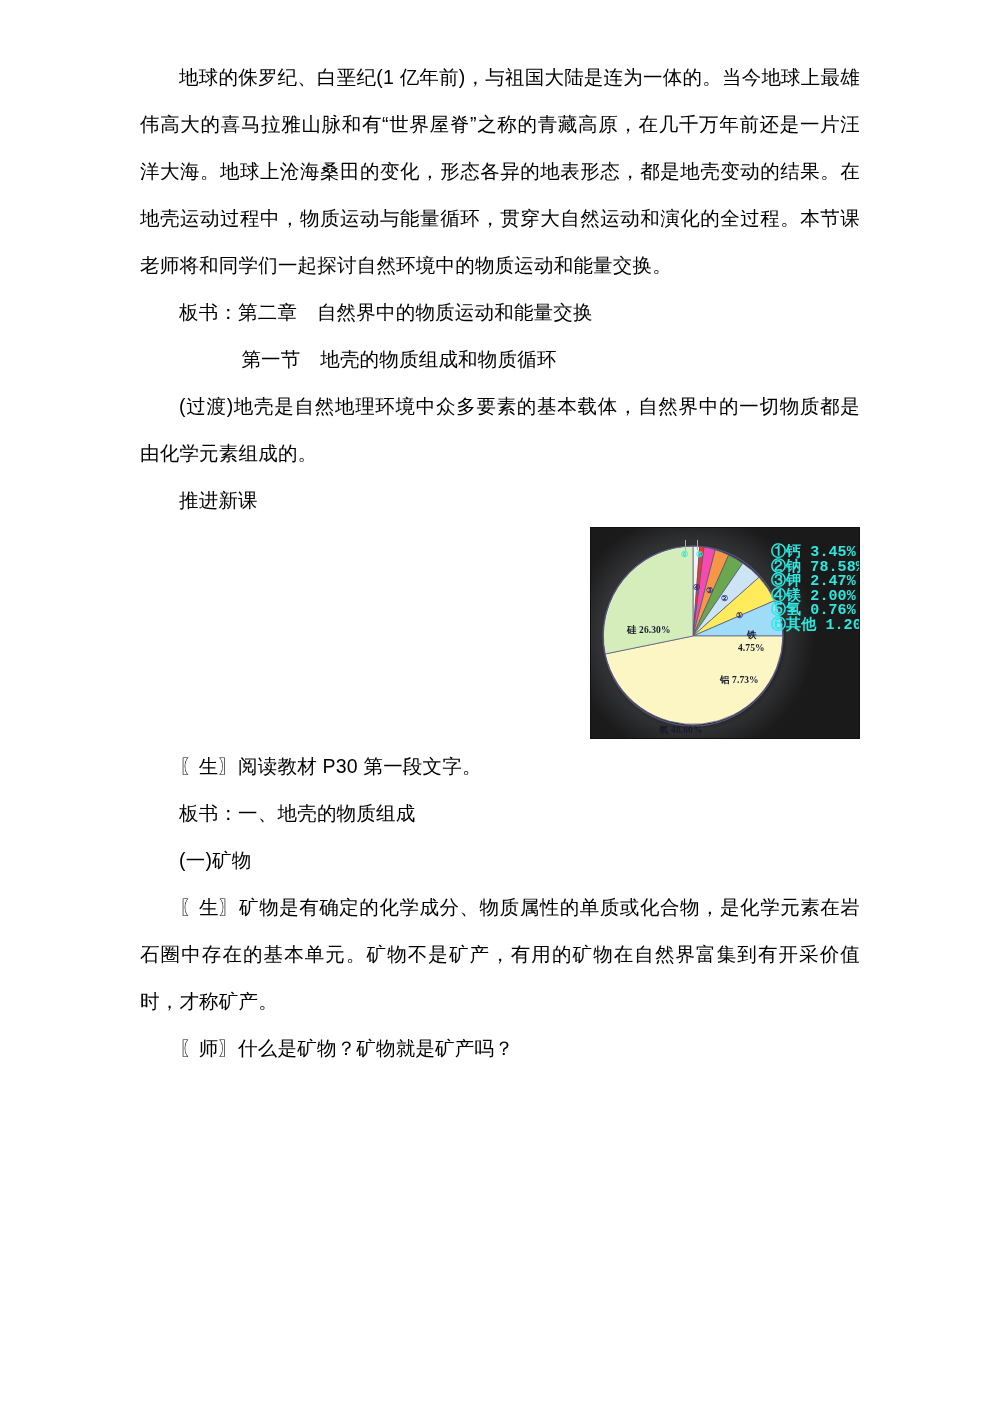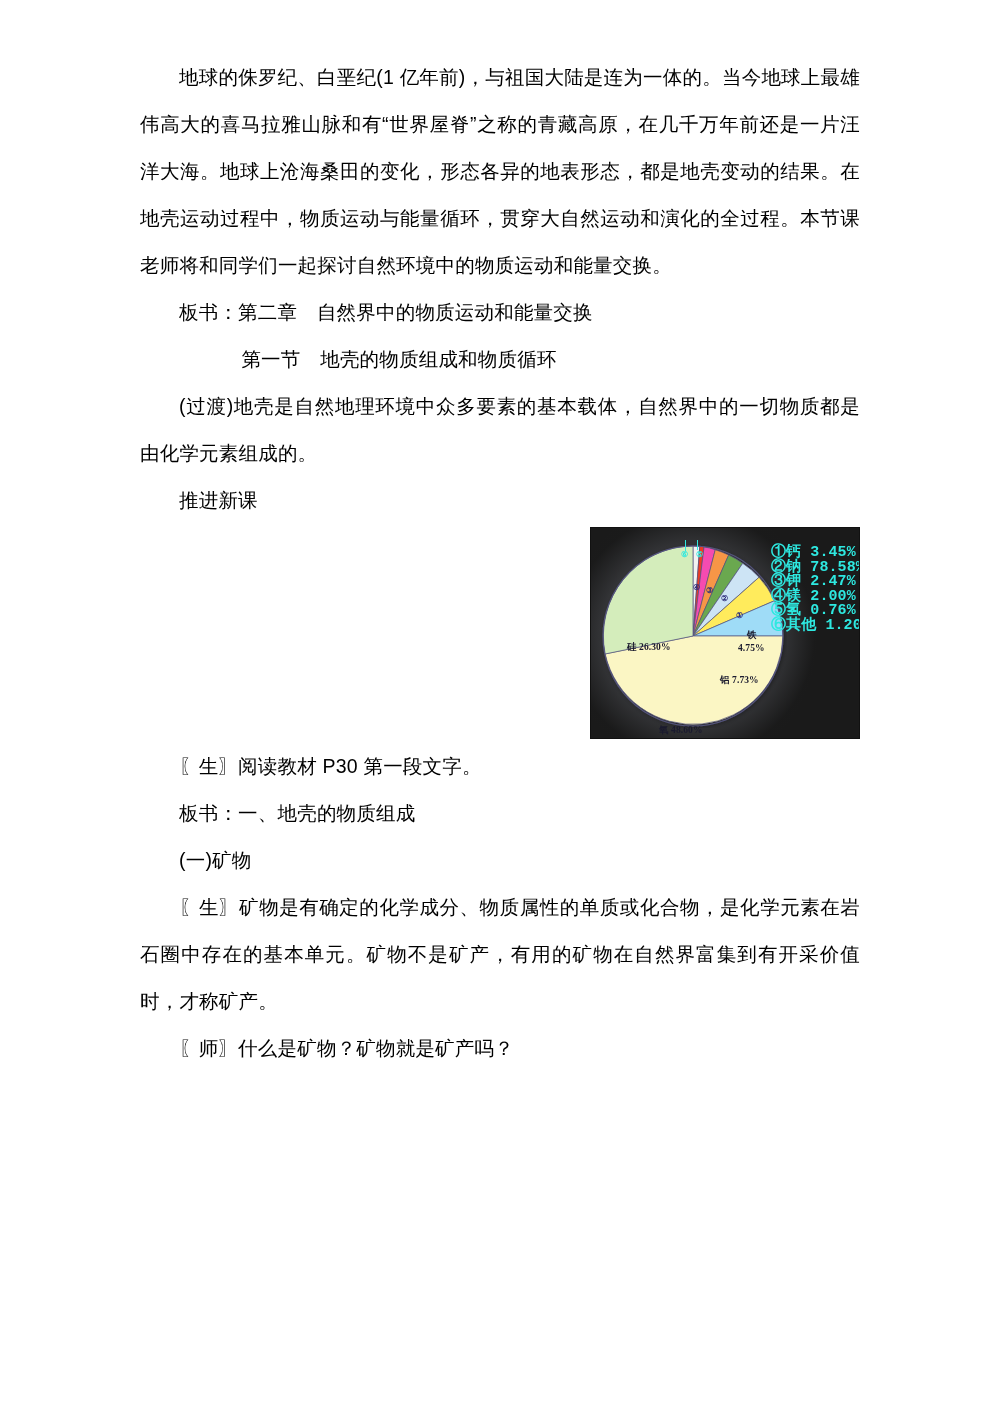--- a/index.html
+++ b/index.html
@@ -193,21 +193,21 @@
 
               <path d="M94 96 L175.52 60.68 A90 90 0 0 1 184 96 Z" fill="#9fdcf7" stroke="#55557f" stroke-width="0.7"></path>
 
               <path d="M94 96 L184 96 A90 90 0 0 1 6.17 113.96 Z" fill="#fbf6c4" stroke="#55557f" stroke-width="0.7"></path>
 
               <path d="M94 96 L6.17 113.96 A90 90 0 0 1 94 6 Z" fill="#d4edbb" stroke="#55557f" stroke-width="0.7"></path>
               <circle cx="94" cy="96" r="90" fill="none" stroke="#55557f" stroke-width="1.1"></circle>
             </g>
           </svg>
 
-          <span class="pie-label" style="left:28px; top:84px;">硅 26.30%</span>
+          <span class="pie-label" style="left:28px; top:67px;">硅 26.30%</span>
           <span class="pie-label" style="left:60px; top:167px;">氧 48.60%</span>
           <span class="pie-label" style="left:121px; top:117px;">铝 7.73%</span>
           <span class="pie-label" style="left:148px; top:72px;">铁</span>
           <span class="pie-label" style="left:139px; top:85px;">4.75%</span>
 
           <span class="callout-num" style="left:137px; top:52px;">①</span>
           <span class="callout-num" style="left:122px; top:35px;">②</span>
           <span class="callout-num" style="left:107px; top:27px;">③</span>
           <span class="callout-num" style="left:94px; top:24px;">④</span>
         </div>

